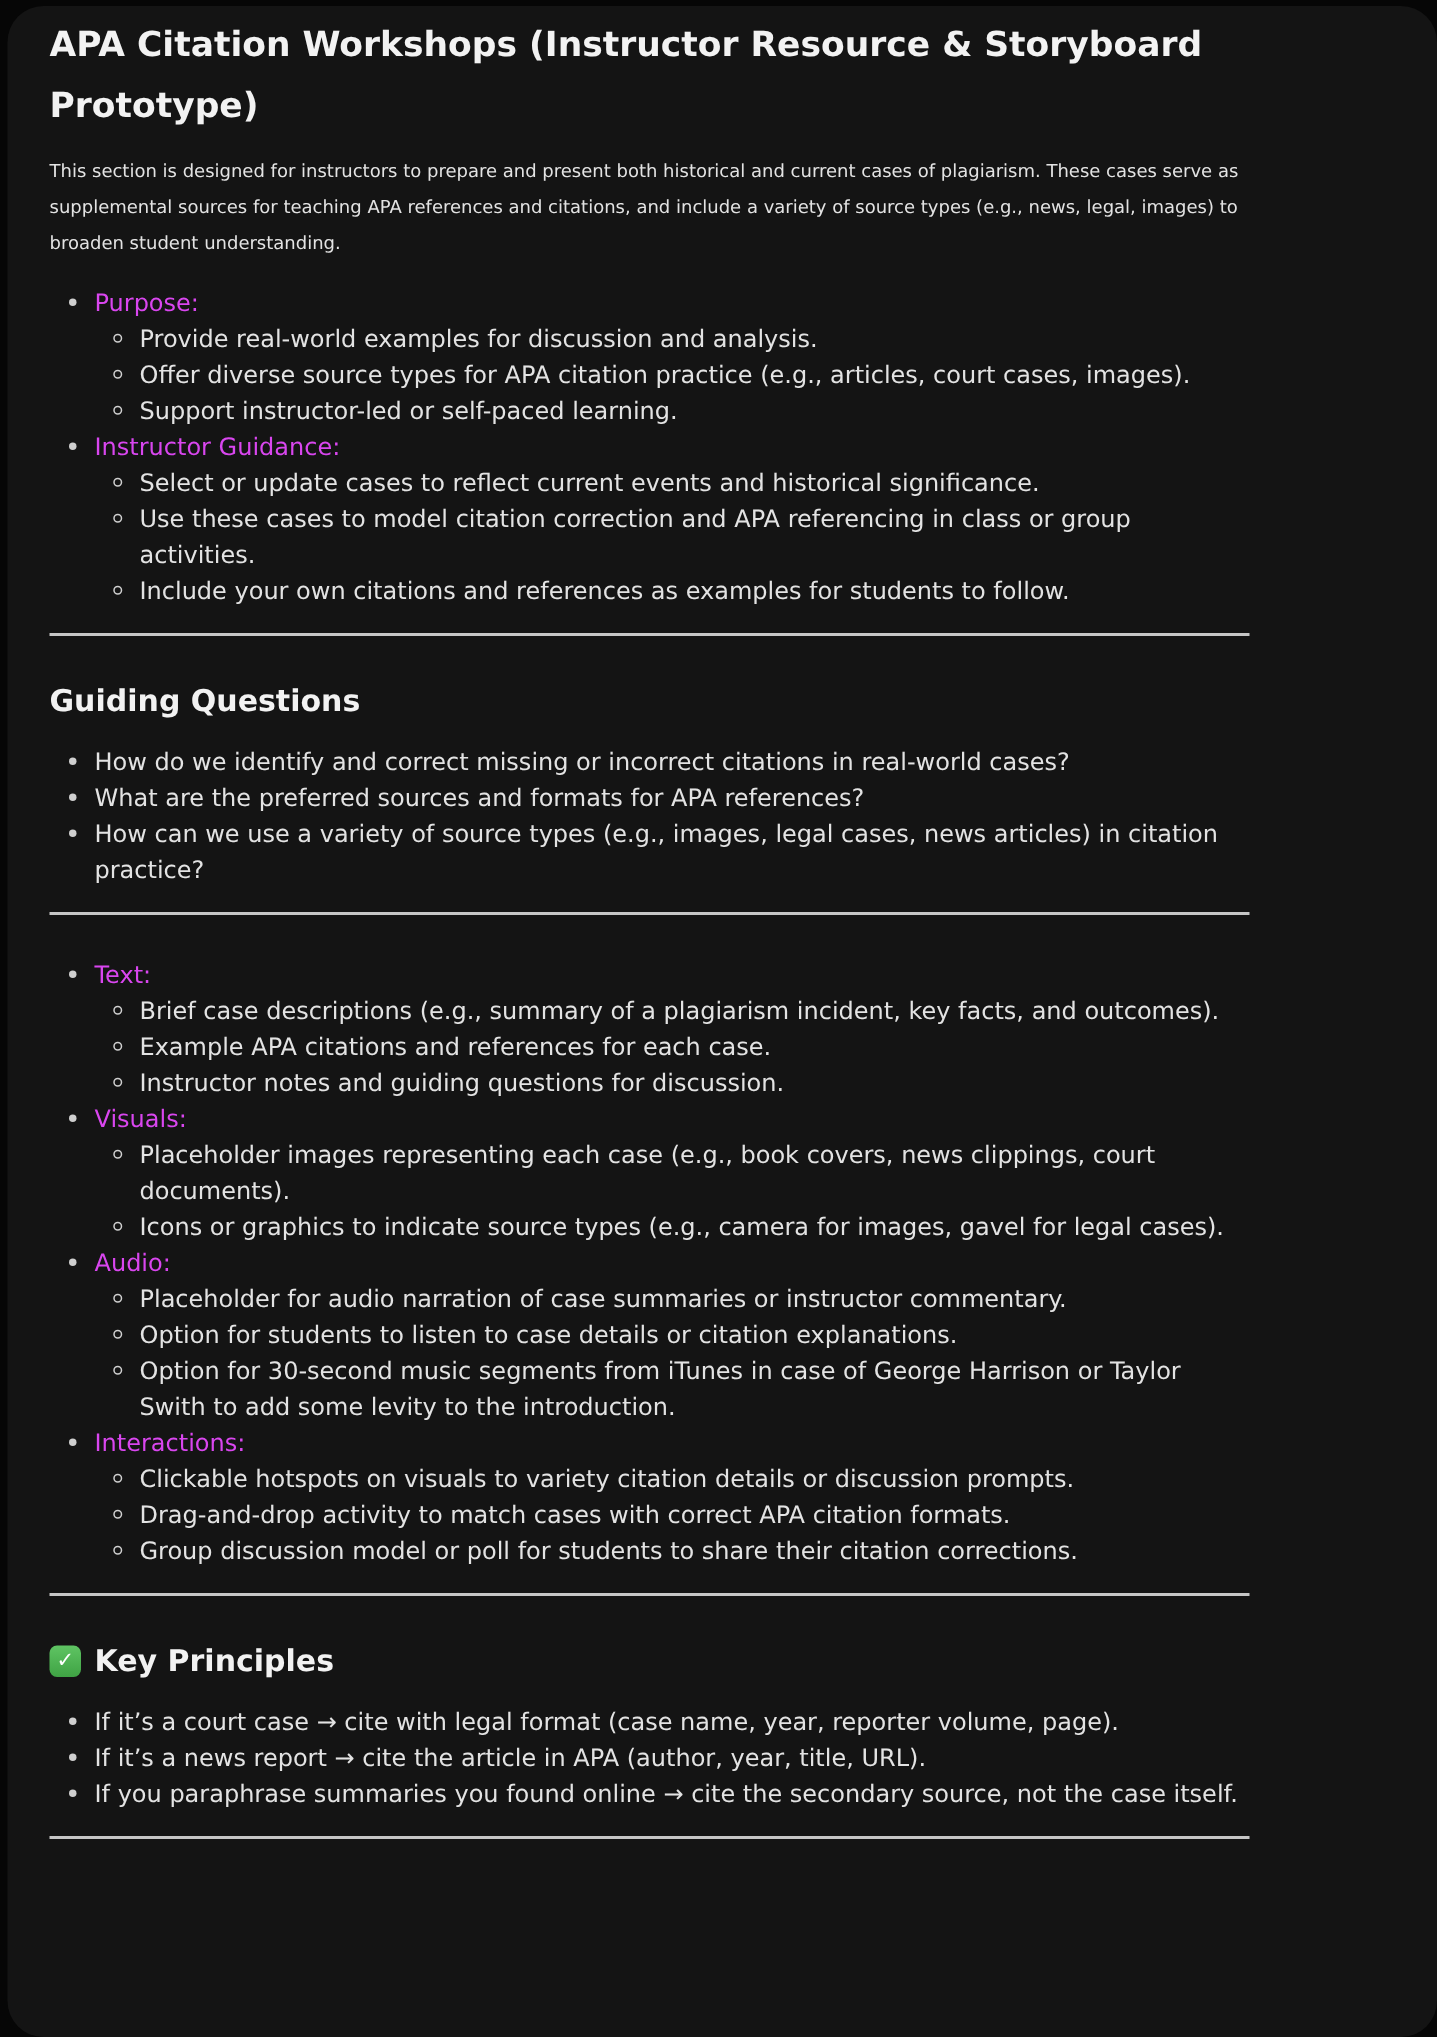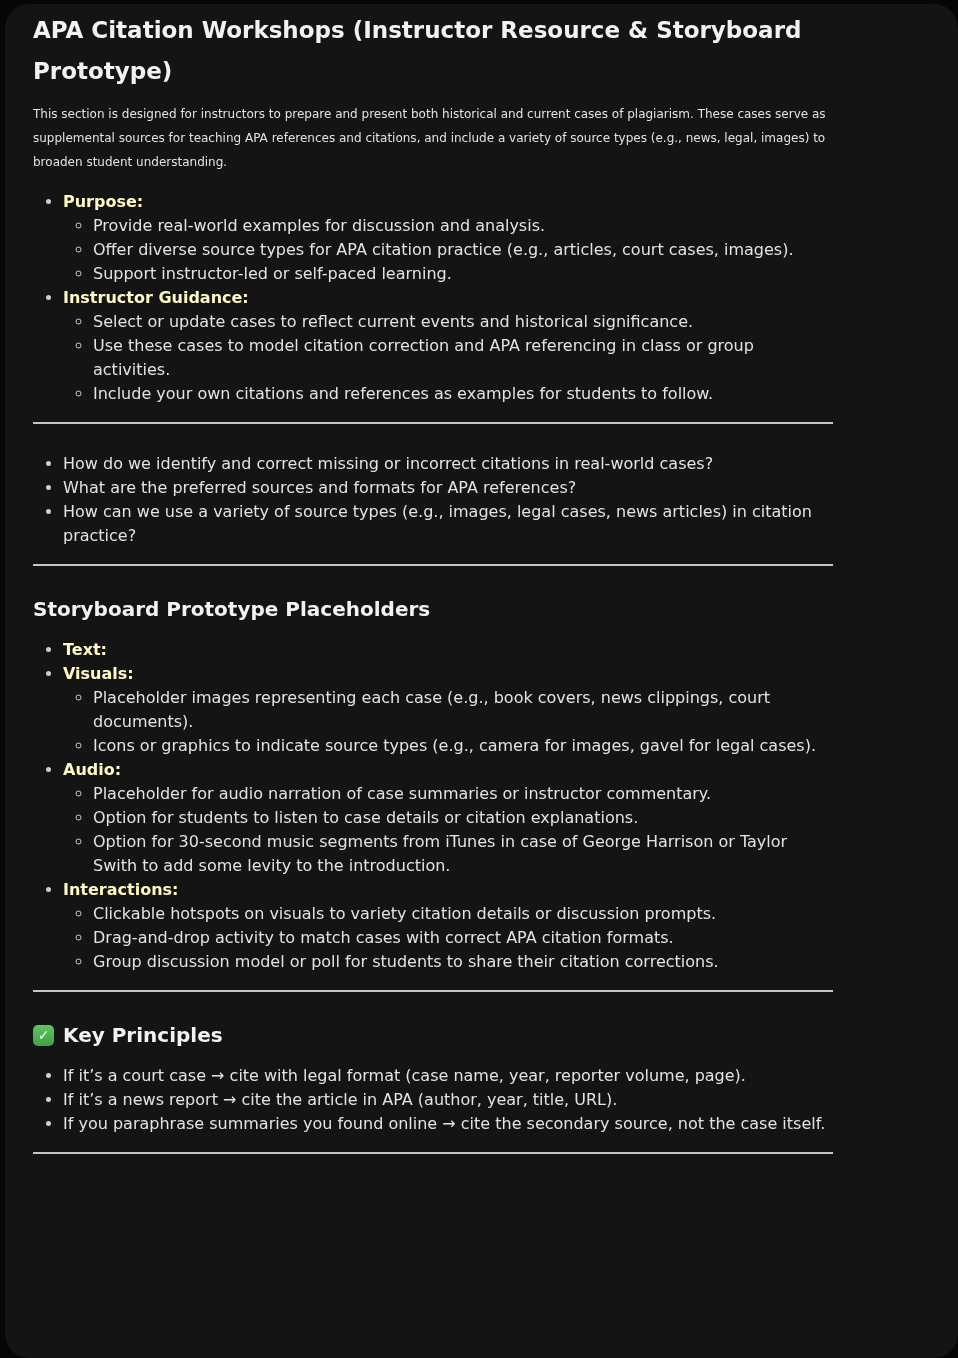--- a/index.html
+++ b/index.html
@@ -53,21 +53,21 @@
     font-size: 16px;
     line-height: 24px;
   }
   ul ul {
     list-style: circle;
     margin: 0;
     padding-left: 30px;
   }
   li { line-height: 24px; }
   li::marker { color: #cfcfcf; }
-  strong { font-weight: 700; color: #fef9c3; }
+  strong { font-weight: 400; color: #d946ef; }
   hr {
     border: none;
     height: 2px;
     background: #c6c6c6;
     margin: 14px 0 28px 0;
   }
   .check-emoji {
     display: inline-flex;
     width: 21px; height: 21px;
     border-radius: 5px;
@@ -104,34 +104,39 @@
         <ul>
           <li>Select or update cases to reflect current events and historical significance.</li>
           <li>Use these cases to model citation correction and APA referencing in class or group activities.</li>
           <li>Include your own citations and references as examples for students to follow.</li>
         </ul>
       </li>
     </ul>
 
     <hr>
 
+    <h2>Guiding Questions</h2>
 
     <ul>
       <li>How do we identify and correct missing or incorrect citations in real-world cases?</li>
       <li>What are the preferred sources and formats for APA references?</li>
       <li>How can we use a variety of source types (e.g., images, legal cases, news articles) in citation practice?</li>
     </ul>
 
     <hr>
 
-    <h2>Storyboard Prototype Placeholders</h2>
 
     <ul>
       <li>
         <strong>Text:</strong>
+        <ul>
+          <li>Brief case descriptions (e.g., summary of a plagiarism incident, key facts, and outcomes).</li>
+          <li>Example APA citations and references for each case.</li>
+          <li>Instructor notes and guiding questions for discussion.</li>
+        </ul>
       </li>
       <li>
         <strong>Visuals:</strong>
         <ul>
           <li>Placeholder images representing each case (e.g., book covers, news clippings, court documents).</li>
           <li>Icons or graphics to indicate source types (e.g., camera for images, gavel for legal cases).</li>
         </ul>
       </li>
       <li>
         <strong>Audio:</strong>

